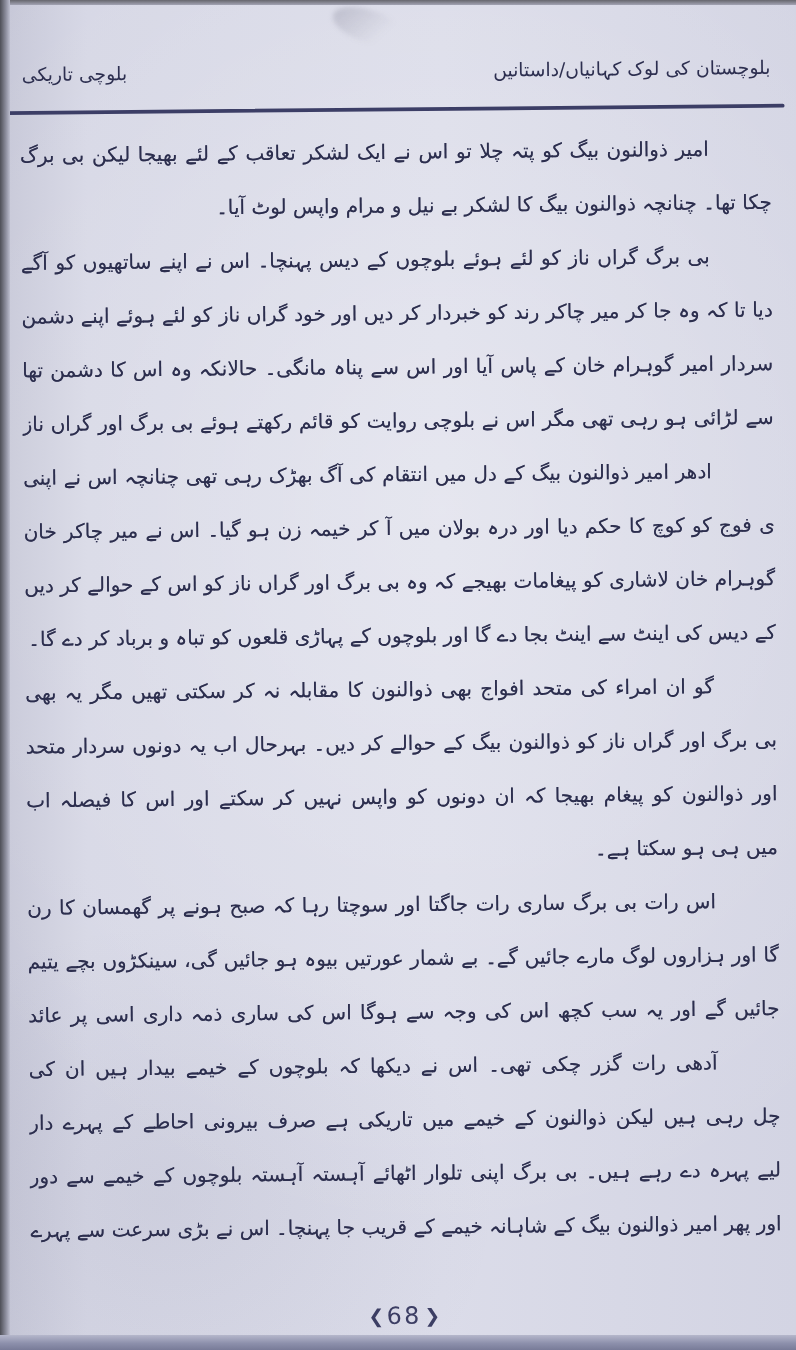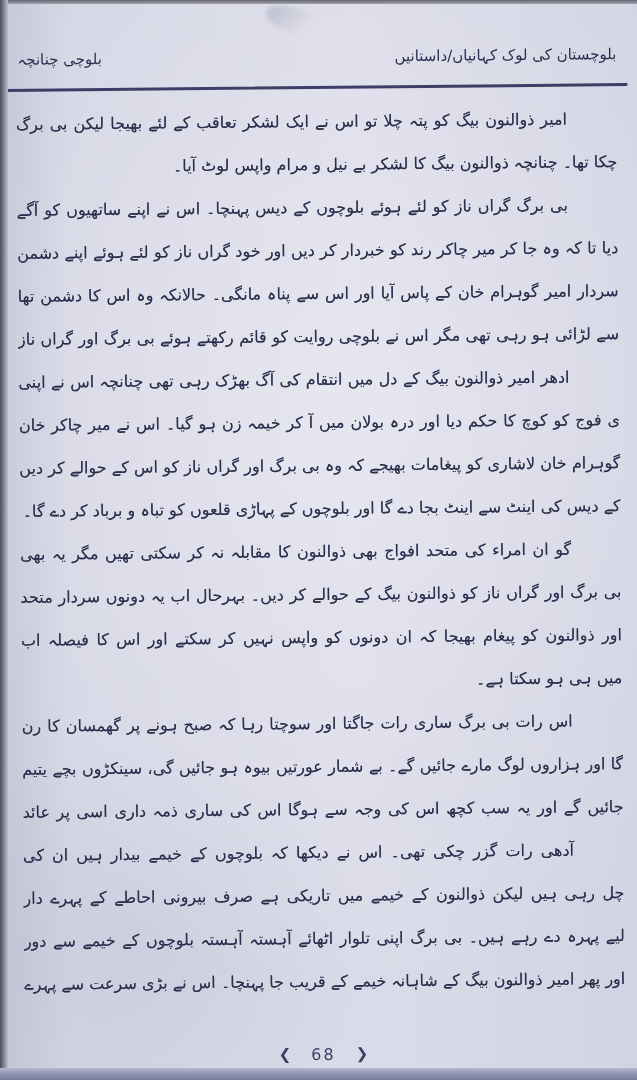--- a/index.html
+++ b/index.html
@@ -58,35 +58,35 @@
     text-shadow: 0 0 0.4px rgba(44,46,78,0.6);
   }
   .line.first { padding-right:50px; }
   .line.last  { text-align-last:right; }
 
   
   .footer {
     position:absolute; left:0; right:0; bottom:16px;
     text-align:center; color:#3c3e64;
   }
-  .footer .num { font-size:16px; letter-spacing:2px; margin:0 20px; }
+  .footer .num { font-size:19px; letter-spacing:2px; margin:0 2px; }
   .footer .orn { font-size:15px; position:relative; top:-1px; }
 </style>
 </head>
 <body>
 
 <div class="stage">
   <div class="paper"></div>
   <div class="smudge"></div>
 
   <div class="tilt">
 
     <div class="header">
       <span>بلوچستان کی لوک کہانیاں/داستانیں</span>
-      <span>بلوچی چنانچہ</span>
+      <span>بلوچی تاریکی</span>
     </div>
     <div class="header-rule"></div>
 
     <div class="page-body">
         <div class="line first">امیر ذوالنون بیگ کو پتہ چلا تو اس نے ایک لشکر تعاقب کے لئے بھیجا لیکن بی برگ بہت آگے نکل</div>
         <div class="line last">چکا تھا۔ چنانچہ ذوالنون بیگ کا لشکر بے نیل و مرام واپس لوٹ آیا۔</div>
         <div class="line first">بی برگ گراں ناز کو لئے ہوئے بلوچوں کے دیس پہنچا۔ اس نے اپنے ساتھیوں کو آگے بھیج</div>
         <div class="line">دیا تا کہ وہ جا کر میر چاکر رند کو خبردار کر دیں اور خود گراں ناز کو لئے ہوئے اپنے دشمن لاشاریوں کے</div>
         <div class="line">سردار امیر گوہرام خان کے پاس آیا اور اس سے پناہ مانگی۔ حالانکہ وہ اس کا دشمن تھا اور اس کے باپ</div>
         <div class="line last">سے لڑائی ہو رہی تھی مگر اس نے بلوچی روایت کو قائم رکھتے ہوئے بی برگ اور گراں ناز کو پناہ دے دی۔</div>

